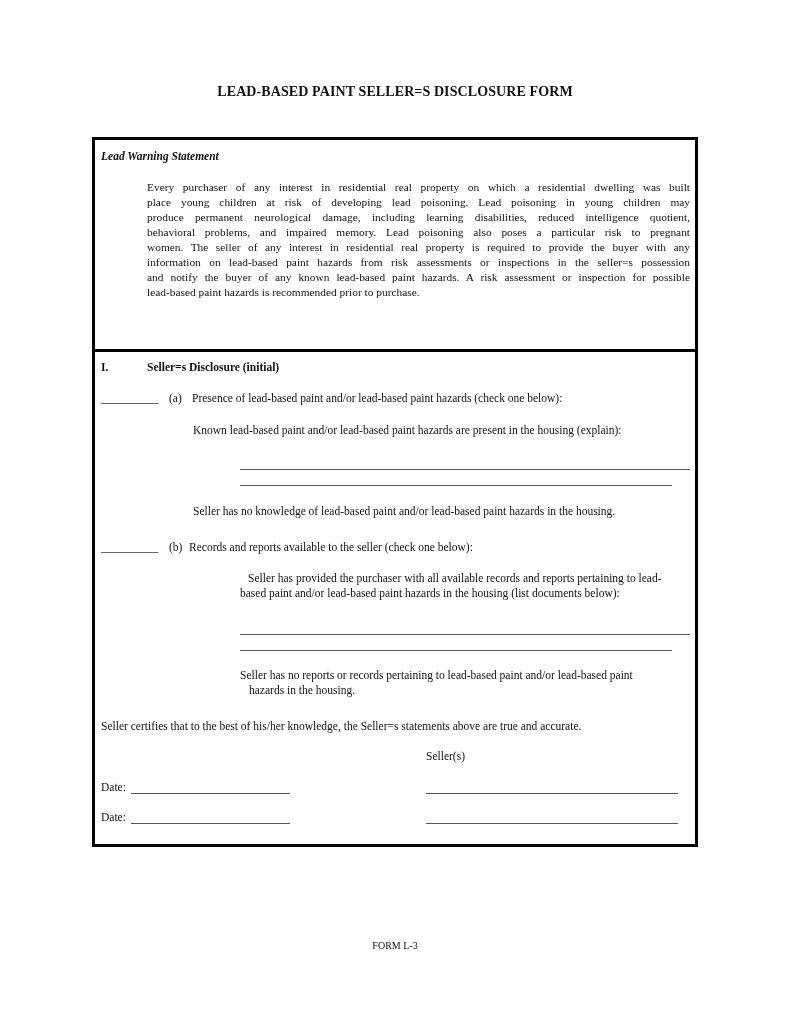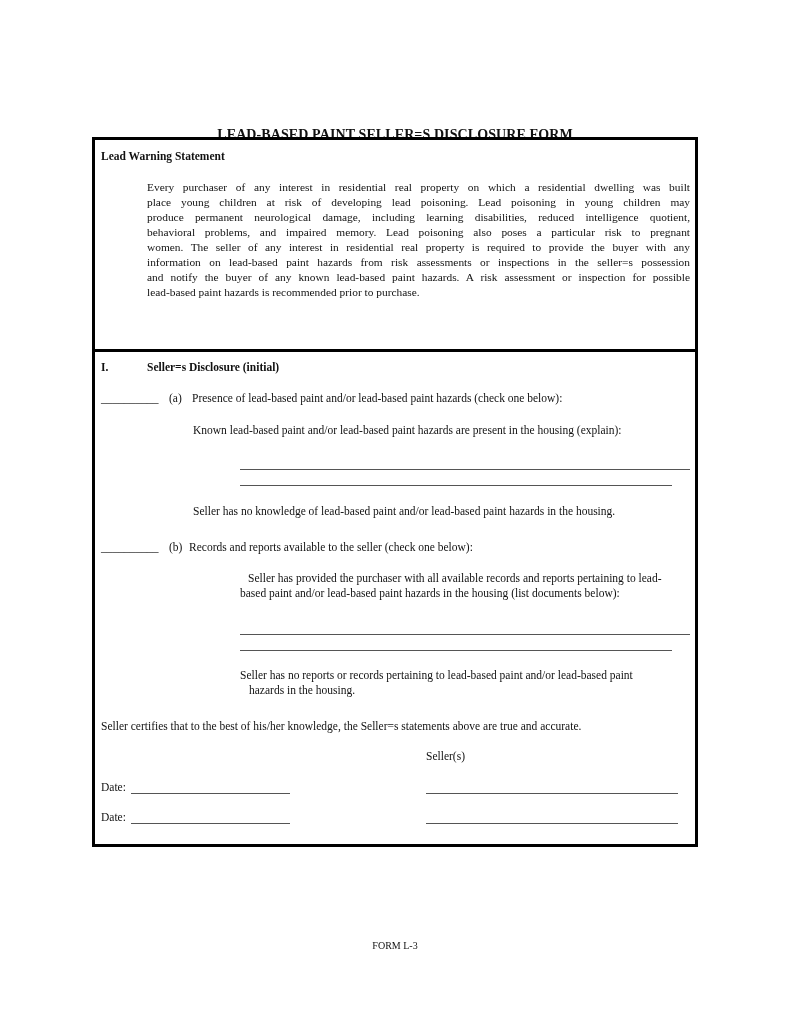--- a/index.html
+++ b/index.html
@@ -4,21 +4,21 @@
   <style>
     html, body { margin: 0; padding: 0; background: #ffffff; }
     body {
       width: 790px; height: 1022px; position: relative; overflow: hidden;
       font-family: "Liberation Serif", "DejaVu Serif", serif;
       color: #111111;
     }
     .abs { position: absolute; white-space: nowrap; }
     .title {
       left: 0; width: 790px; top: 84px; text-align: center;
-      font-weight: bold; font-size: 14px; letter-spacing: 0.1px; margin-top: 43px;
+      font-weight: bold; font-size: 14px; letter-spacing: 0.1px;
     }
     .box {
       position: absolute; left: 92px; top: 137px; width: 600px; height: 704px;
       border: 3px solid #000;
     }
     .divider {
       position: absolute; left: 92px; top: 349px; width: 606px; height: 3px; background: #000;
     }
     .t { font-size: 11.5px; }
     .b { font-weight: bold; }
@@ -35,21 +35,21 @@
     .footer { left: 0; width: 790px; top: 940px; text-align: center; font-size: 10px; }
   </style>
 </head>
 <body>
 
 <div class="abs title">LEAD-BASED PAINT SELLER=S DISCLOSURE FORM</div>
 
 <div class="box"></div>
 <div class="divider"></div>
 
-<div class="abs t b" style="left:101px; top:150px;">Lead Warning Statement</div>
+<div class="abs t b" style="left:101px; top:150px;font-style:italic;">Lead Warning Statement</div>
 <div class="para">
   <span>Every purchaser of any interest in residential real property on which a residential dwelling was built</span>
   <span>place young children at risk of developing lead poisoning. Lead poisoning in young children may</span>
   <span>produce permanent neurological damage, including learning disabilities, reduced intelligence quotient,</span>
   <span>behavioral problems, and impaired memory. Lead poisoning also poses a particular risk to pregnant</span>
   <span>women. The seller of any interest in residential real property is required to provide the buyer with any</span>
   <span>information on lead-based paint hazards from risk assessments or inspections in the seller=s possession</span>
   <span>and notify the buyer of any known lead-based paint hazards. A risk assessment or inspection for possible</span>
   <span class="last">lead-based paint hazards is recommended prior to purchase.</span>
 </div>

